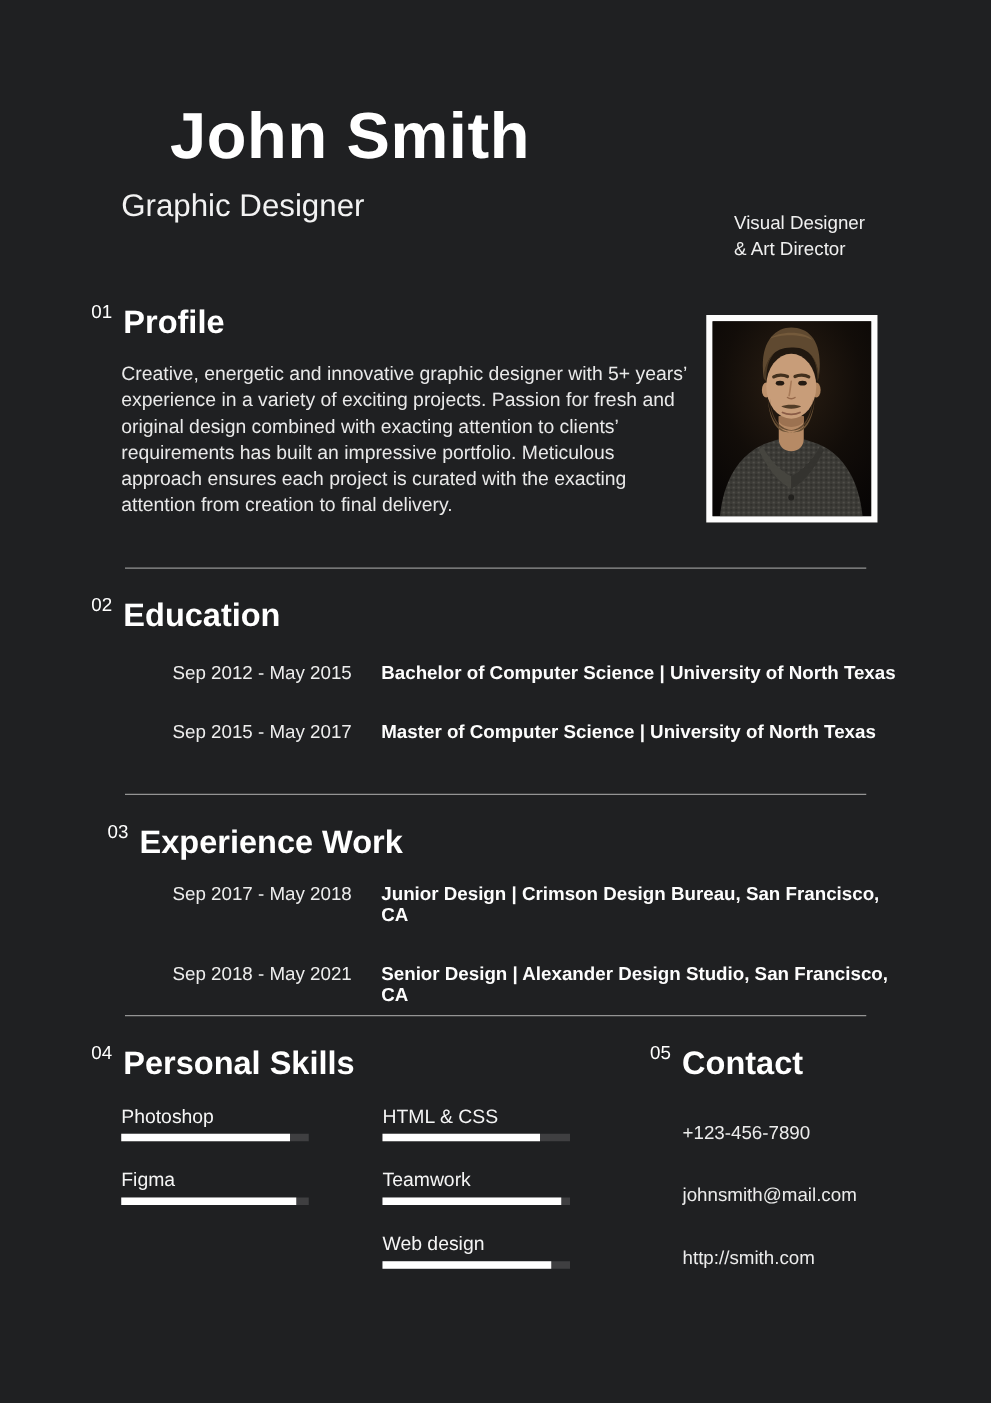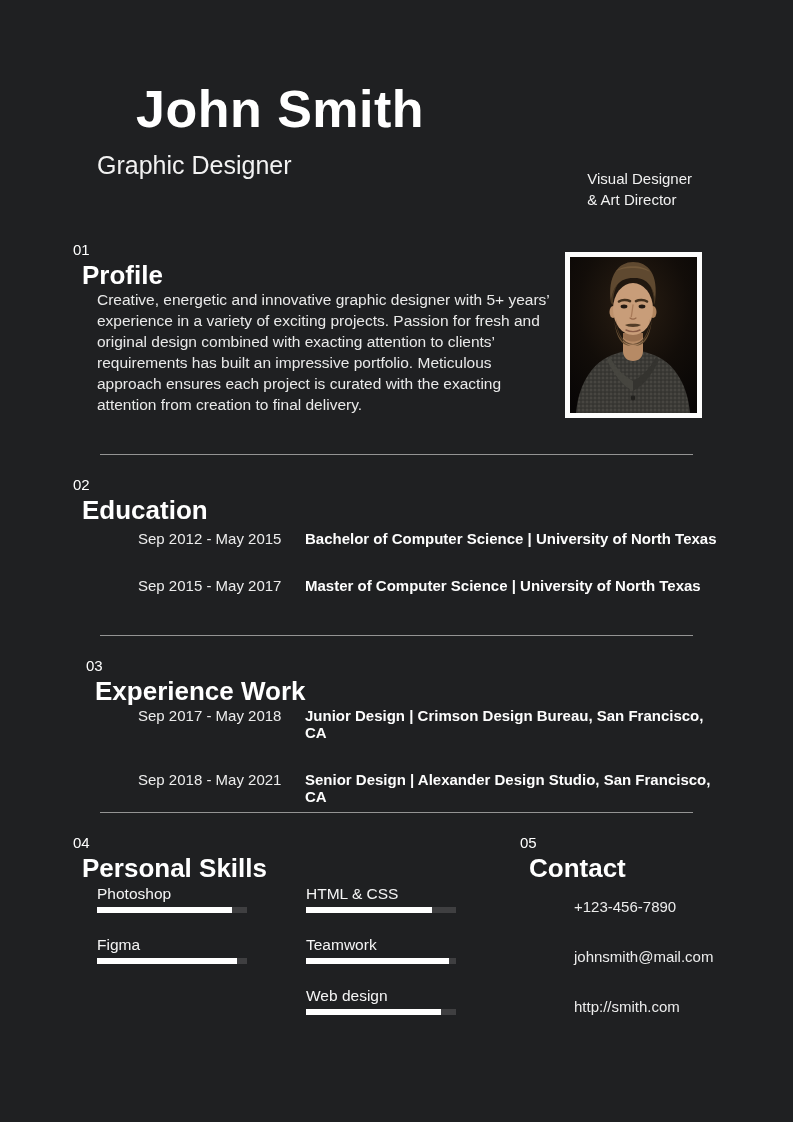--- a/index.html
+++ b/index.html
@@ -24,21 +24,21 @@
     position:absolute; left:97px; top:150px;
     font-size:25px; font-weight:400; color:#f2f2f2; line-height:30px;
   }
   .tagline {
     position:absolute; right:101px; top:168px;
     font-size:15px; line-height:21px;
     color:#f0f0f0; font-weight:400;
   }
 
   
-  .sec-head { position:absolute; display:flex; align-items:flex-start;flex-direction:column; }
+  .sec-head { position:absolute; display:flex; align-items:flex-start; }
   .sec-num  { font-size:15px; line-height:18px; font-weight:400; color:#ffffff; }
   .sec-title{ font-size:26px; line-height:32px; font-weight:700; color:#ffffff; margin-left:9px; }
 
   .head-profile    { left:73px;  top:241px; }
   .head-education  { left:73px;  top:476px; }
   .head-experience { left:86px;  top:657px; }
   .head-skills     { left:73px;  top:834px; }
   .head-contact    { left:520px; top:834px; }
 
   
@@ -77,21 +77,21 @@
     display:flex;
   }
   .skills-col { width:152px; }
   .skills-col + .skills-col { margin-left:57px; }
   .skill { margin-bottom:22px; }
   .skill-label { font-size:15.5px; font-weight:500; color:#f5f5f5; line-height:19px; margin-bottom:4px; }
   .skill-bar   { position:relative; width:150px; height:6px; background:#3f3f41; margin-top:3px; }
   .skill-fill  { position:absolute; left:0; top:0; height:100%; background:#ffffff; }
 
   
-  .contact-list { position:absolute; left:574px; top:899px; }
+  .contact-list { position:absolute; left:546px; top:899px; }
   .contact-item { font-size:15px; color:#ececec; font-weight:400; line-height:16px; margin-bottom:34px; }
 </style>
 </head>
 <body>
 
 <div class="page">
 
   <h1 class="name">John Smith</h1>
   <div class="role">Graphic Designer</div>
   <div class="tagline">

